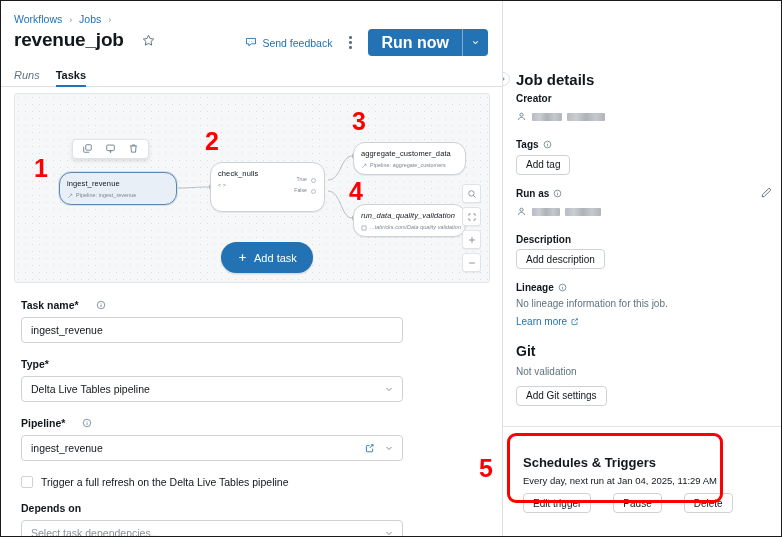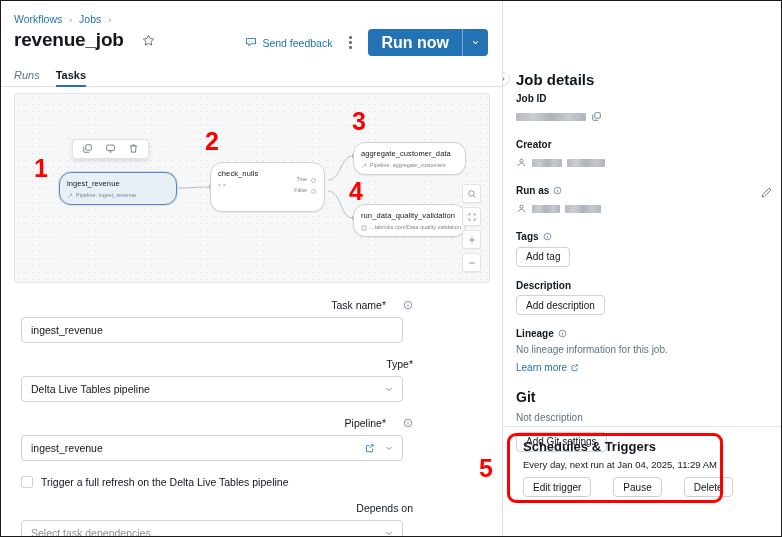--- a/index.html
+++ b/index.html
@@ -131,21 +131,21 @@
     display: flex; align-items: center; gap: 3px;
     margin-top: 3px;
     font-size: 5.4px; color: #7b8793; line-height: 7px;
     white-space: nowrap; letter-spacing: 0.05px;
   }
   .node-sub svg { flex: none; }
 
   #node-ingest { left: 44px; top: 78px; width: 118px; }
   #node-check  { left: 195px; top: 68px; width: 115px; height: 50px; }
   #node-agg    { left: 338px; top: 48px; width: 113px; }
-  #node-dq     { left: 338px; top: 110px; width: 113px; }
+  #node-dq     { left: 338px; top: 110px; width: 113px; font-style: italic; }
 
   .port-label {
     position: absolute; font-size: 5.2px; color: #7b8793;
     line-height: 7px; text-align: right;
   }
   .port-dot {
     position: absolute; width: 5px; height: 5px; border-radius: 50%;
     background: #ffffff; border: 1px solid #b6bec5;
   }
 
@@ -180,24 +180,23 @@
     color: #7b8793; cursor: pointer;
     box-shadow: 0 1px 1px rgba(17,23,28,0.05);
   }
 
   
   #form {
     position: absolute; left: 20px; top: 298px;
     width: 392px;
   }
   .f-label {
-    font-size: 10.5px; font-weight: normal; color: #11171c;
+    font-size: 10.5px; font-weight: bold; color: #11171c;
     display: flex; align-items: center; gap: 17px;
     margin-bottom: 6px;
-    justify-content: flex-end;
   }
   .f-field {
     position: relative;
     height: 26px; width: 382px;
     background: #ffffff;
     border: 1px solid #cdd2d6; border-radius: 4px;
     display: flex; align-items: center;
     padding: 0 9px;
     font-size: 10.5px; color: #11171c;
     margin-bottom: 15px;
@@ -274,21 +273,21 @@
     position: absolute; right: 9px; top: 185px;
     color: #5f7281; cursor: pointer;
   }
   .rp-divider {
     position: absolute; left: 0; right: 0; height: 1px; background: #e3e6e8;
   }
 
   .schedules-box {
     position: absolute; left: 9px; top: 432px;
     width: 240px; height: 70px;
-    padding: 6px 11px;
+    padding: 22px 11px;
   }
   .schedules-title { font-size: 13px; font-weight: bold; color: #11171c; }
   .schedules-sub { font-size: 9.5px; color: #11171c; margin-top: 5px; }
   .schedules-btns { display: flex; gap: 22px; margin-top: 7px; }
 
   
   .anno {
     position: absolute;
     color: #ff0000;
     font-weight: bold;
@@ -437,20 +436,26 @@
       <div class="node" id="node-dq">
         <div class="node-title">run_data_quality_validation</div>
         <div class="node-sub">
           <svg width="6" height="6" viewBox="0 0 16 16" fill="none" stroke="#7b8793" stroke-width="1.6">
             <rect x="2.5" y="2.5" width="11" height="11" rx="1"></rect>
           </svg>
           <span>...tabricks.com/Data quality validation</span>
         </div>
       </div>
 
+      <div class="add-task-btn">
+        <svg width="11" height="11" viewBox="0 0 16 16" fill="none" stroke="#ffffff" stroke-width="1.8">
+          <path d="M8 3.2v9.6M3.2 8h9.6"></path>
+        </svg>
+        <span>Add task</span>
+      </div>
 
       <div class="graph-controls">
         <div class="gc-btn">
           <svg width="10" height="10" viewBox="0 0 16 16" fill="none" stroke="currentColor" stroke-width="1.3">
             <circle cx="7" cy="7" r="4.3"></circle>
               <path d="M10.2 10.2L13.5 13.5"></path>
           </svg>
         </div>
         <div class="gc-btn">
           <svg width="10" height="10" viewBox="0 0 16 16" fill="none" stroke="currentColor" stroke-width="1.3">
@@ -533,79 +538,67 @@
     <div class="collapse-handle">
       <svg width="8" height="8" viewBox="0 0 16 16" fill="none" stroke="currentColor" stroke-width="2">
         <path d="M6 3.5l4.5 4.5L6 12.5"></path>
       </svg>
     </div>
 
     <div class="rp-title">Job details</div>
 
     <div class="rp-body">
 
-      <div class="rp-sec">
-        <div class="rp-sec-label">Job ID</div>
-        <div class="rp-val-row">
-          <span class="redact" style="width:70px;"></span>
-          <span>
-            <svg width="11" height="11" viewBox="0 0 16 16" fill="none" stroke="#5f7281" stroke-width="1.2">
-              <rect x="5.5" y="2.5" width="8" height="8" rx="1.2"></rect>
-              <path d="M10.5 13.5H3.7a1.2 1.2 0 0 1-1.2-1.2V5.5"></path>
-            </svg>
-          </span>
-        </div>
-      </div>
 
       <div class="rp-sec">
         <div class="rp-sec-label">Creator</div>
         <div class="rp-val-row">
           <span>
             <svg width="11" height="11" viewBox="0 0 16 16" fill="none" stroke="#5f7281" stroke-width="1.2">
               <circle cx="8" cy="5.4" r="2.3"></circle>
                 <path d="M3.4 13c.6-2.5 2.4-3.7 4.6-3.7s4 1.2 4.6 3.7"></path>
             </svg>
           </span>
           <span class="redact" style="width:30px;"></span>
           <span class="redact" style="width:38px;"></span>
         </div>
       </div>
 
       <div class="rp-sec">
         <div class="rp-sec-label">
+          <span>Tags</span>
+          <svg class="info-icon" width="9" height="9" viewBox="0 0 16 16" fill="none" stroke="currentColor" stroke-width="1.3">
+            <circle cx="8" cy="8" r="6"></circle>
+              <path d="M8 7.2v4M8 4.9v.9"></path>
+          </svg>
+        </div>
+        <div class="rp-btn">Add tag</div>
+      </div>
+
+      <div class="rp-sec">
+        <div class="rp-sec-label">
           <span>Run as</span>
           <svg class="info-icon" width="9" height="9" viewBox="0 0 16 16" fill="none" stroke="currentColor" stroke-width="1.3">
             <circle cx="8" cy="8" r="6"></circle>
               <path d="M8 7.2v4M8 4.9v.9"></path>
           </svg>
         </div>
         <div class="rp-val-row">
           <span>
             <svg width="11" height="11" viewBox="0 0 16 16" fill="none" stroke="#5f7281" stroke-width="1.2">
               <circle cx="8" cy="5.4" r="2.3"></circle>
                 <path d="M3.4 13c.6-2.5 2.4-3.7 4.6-3.7s4 1.2 4.6 3.7"></path>
             </svg>
           </span>
           <span class="redact" style="width:28px;"></span>
           <span class="redact" style="width:36px;"></span>
         </div>
       </div>
 
       <div class="rp-sec">
-        <div class="rp-sec-label">
-          <span>Tags</span>
-          <svg class="info-icon" width="9" height="9" viewBox="0 0 16 16" fill="none" stroke="currentColor" stroke-width="1.3">
-            <circle cx="8" cy="8" r="6"></circle>
-              <path d="M8 7.2v4M8 4.9v.9"></path>
-          </svg>
-        </div>
-        <div class="rp-btn">Add tag</div>
-      </div>
-
-      <div class="rp-sec">
         <div class="rp-sec-label">Description</div>
         <div class="rp-btn">Add description</div>
       </div>
 
       <div class="rp-sec">
         <div class="rp-sec-label">
           <span>Lineage</span>
           <svg class="info-icon" width="9" height="9" viewBox="0 0 16 16" fill="none" stroke="currentColor" stroke-width="1.3">
             <circle cx="8" cy="8" r="6"></circle>
               <path d="M8 7.2v4M8 4.9v.9"></path>
@@ -616,21 +609,21 @@
           <span>Learn more</span>
           <svg width="9" height="9" viewBox="0 0 16 16" fill="none" stroke="currentColor" stroke-width="1.4">
             <path d="M12.5 9v3.5a1 1 0 0 1-1 1h-7a1 1 0 0 1-1-1v-7a1 1 0 0 1 1-1H8"></path>
             <path d="M10.3 3.2h2.8v2.8M13.1 3.2L8.4 7.9"></path>
           </svg>
         </div>
       </div>
 
       <div class="rp-sec">
         <div class="rp-h2">Git</div>
-        <div class="rp-text" style="margin-bottom:6px;">Not description</div>
+        <div class="rp-text" style="margin-bottom:6px;">Not validation</div>
         <div class="rp-btn">Add Git settings</div>
       </div>
     </div>
 
     <div class="rp-divider" style="top:425px;"></div>
     <div class="schedules-box">
       <div class="schedules-title">Schedules &amp; Triggers</div>
       <div class="schedules-sub">Every day, next run at Jan 04, 2025, 11:29 AM</div>
       <div class="schedules-btns">
         <div class="rp-btn">Edit trigger</div>

